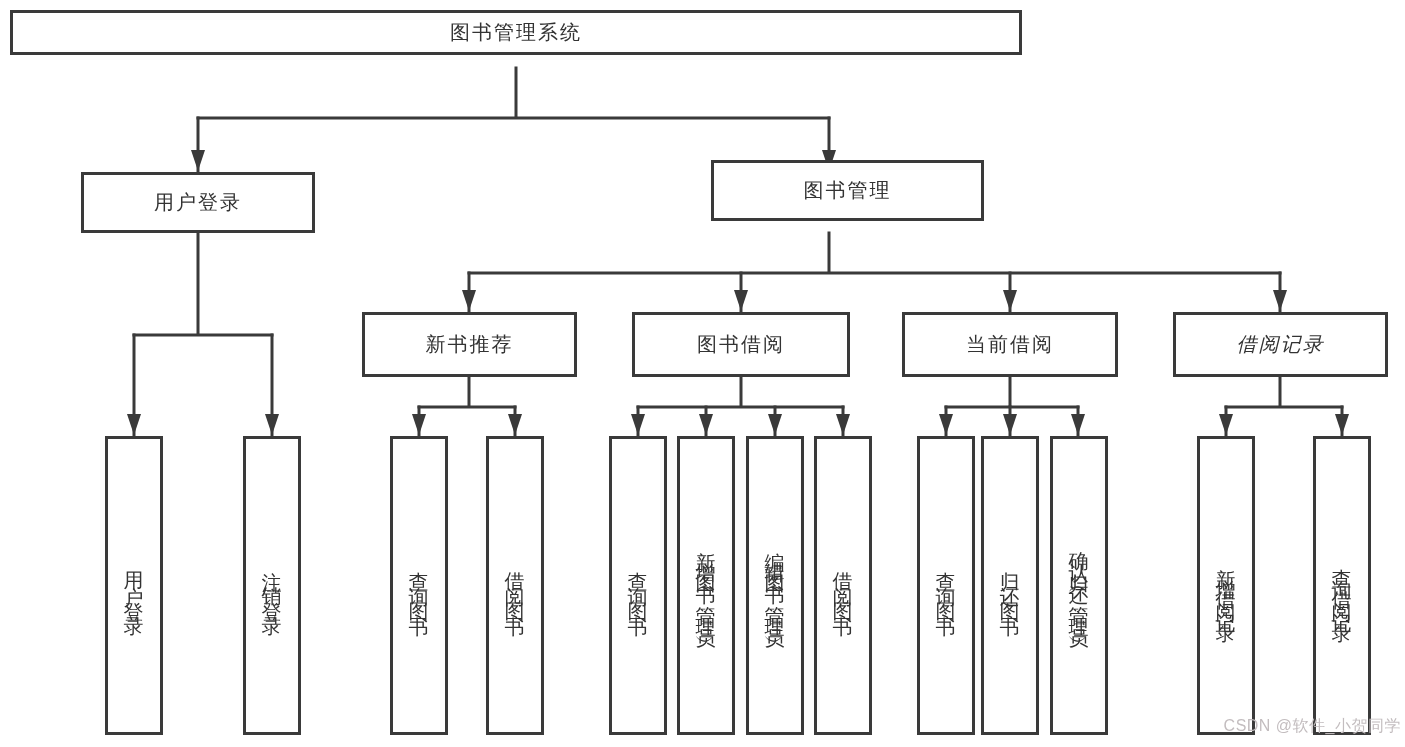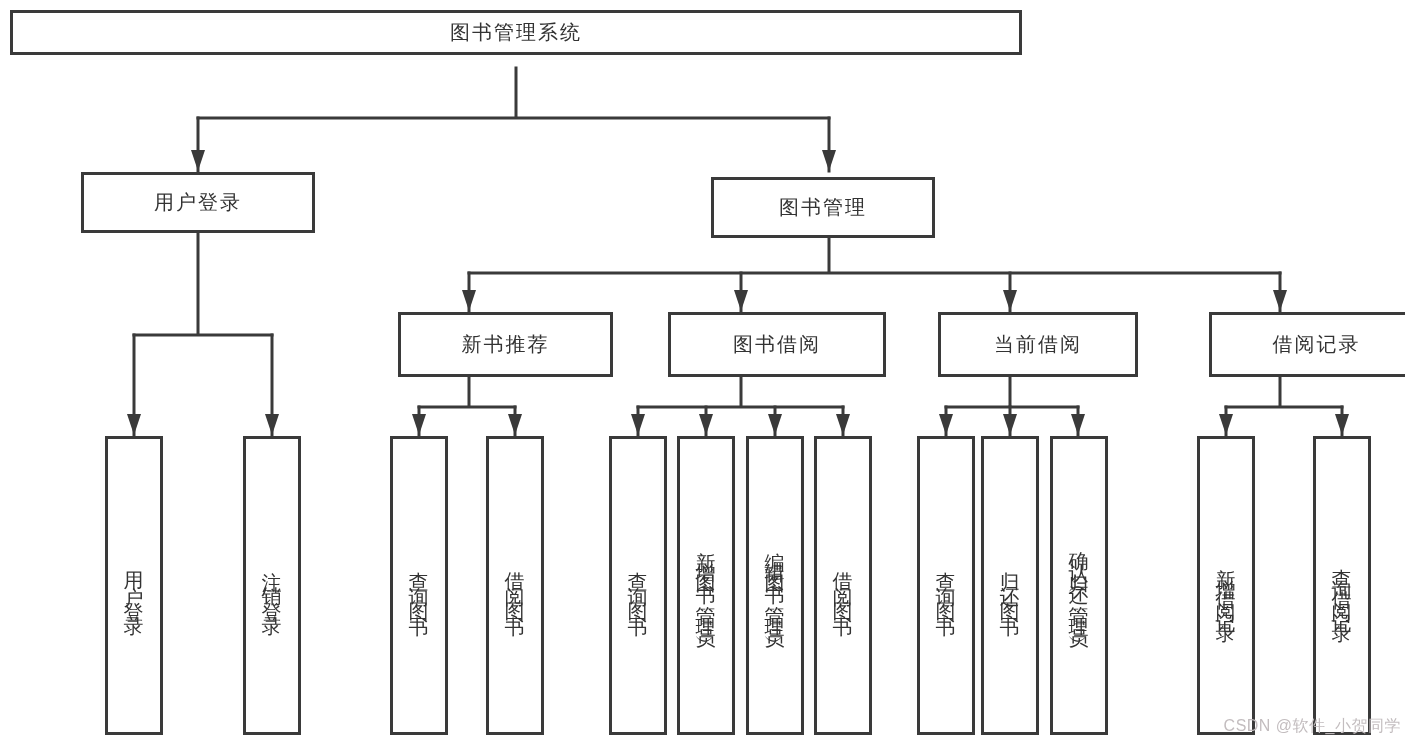--- a/index.html
+++ b/index.html
@@ -35,27 +35,27 @@
     color: var(--text);
     display: flex;
     align-items: center;
     justify-content: center;
     z-index: 2;
   }
   .hbox { font-size: 20px; letter-spacing: 2px; }
 
   #root-box   { left: 10px;   top: 10px;  width: 1012px; height: 45px; }
   #l2-login   { left: 81px;   top: 172px; width: 234px;  height: 61px; }
-  #l2-mgmt    { left: 711px;  top: 177px; width: 224px;  height: 61px; }
+  #l2-mgmt    { left: 711px;  top: 160px; width: 273px;  height: 61px; }
 
-  .l3 { top: 312px; height: 65px; margin-left: 36px; }
+  .l3 { top: 312px; height: 65px; }
   #l3-newrec  { left: 362px;  width: 215px; }
   #l3-borrow  { left: 632px;  width: 218px; }
-  #l3-current { left: 902px;  width: 200px; }
-  #l3-records { left: 1173px; width: 215px; }
+  #l3-current { left: 902px;  width: 216px; }
+  #l3-records { left: 1173px; width: 215px; font-style: italic; }
 
   .vbox {
     top: 436px;
     height: 299px;
     width: 58px;
     writing-mode: vertical-rl;
     text-orientation: mixed;
     font-size: 20px;
     line-height: 1;
   }

